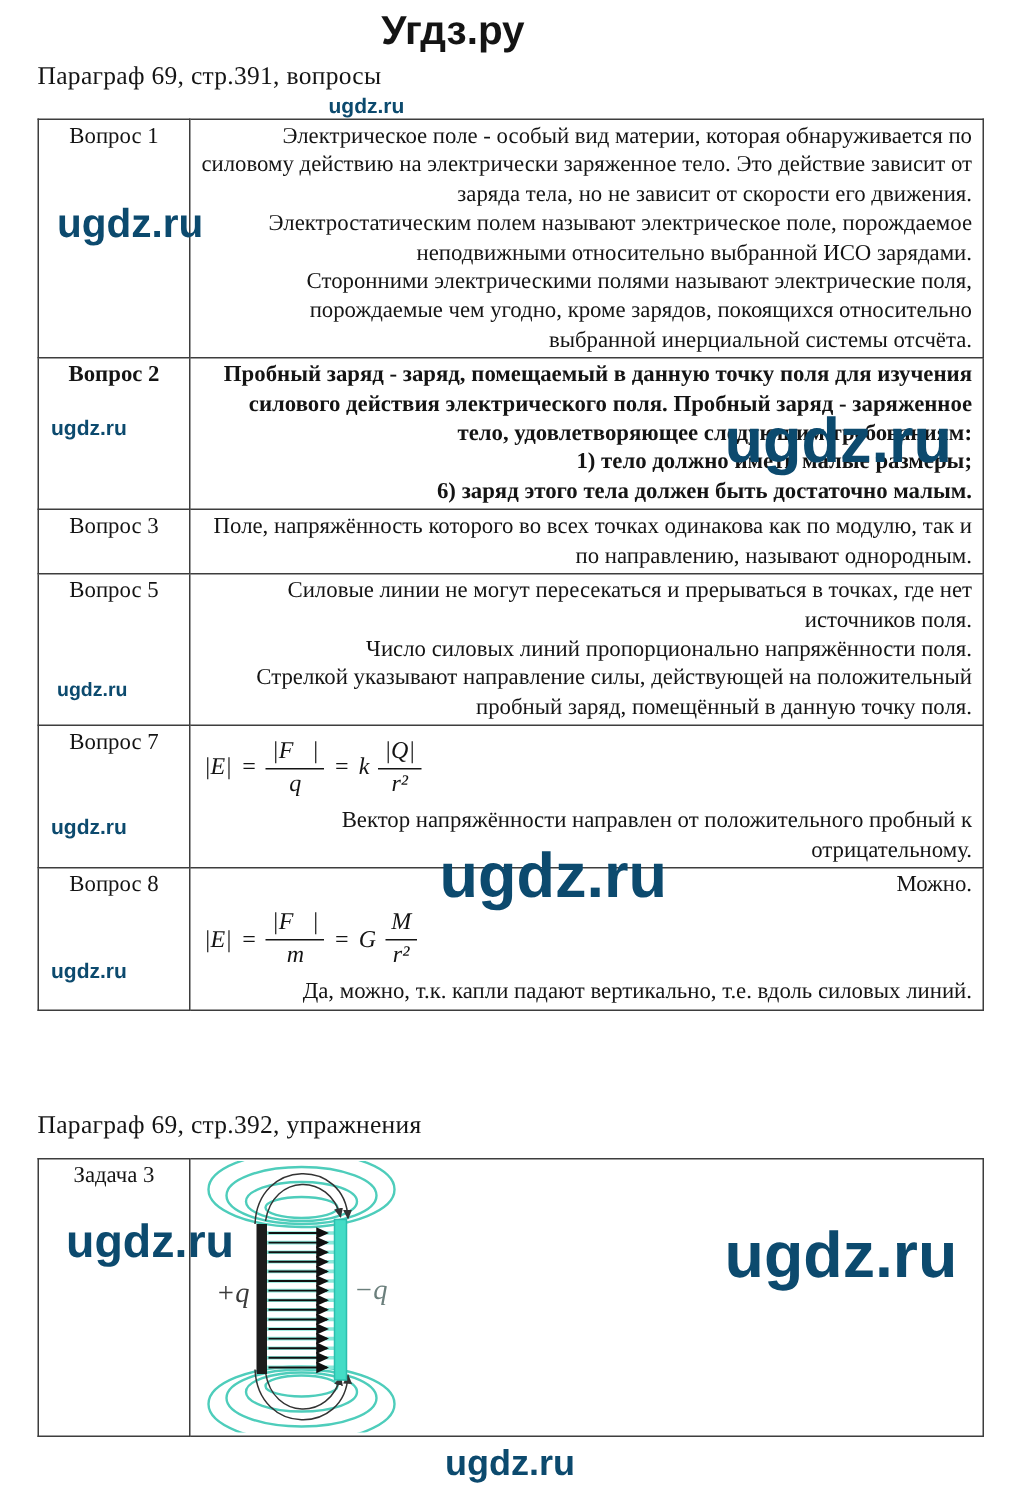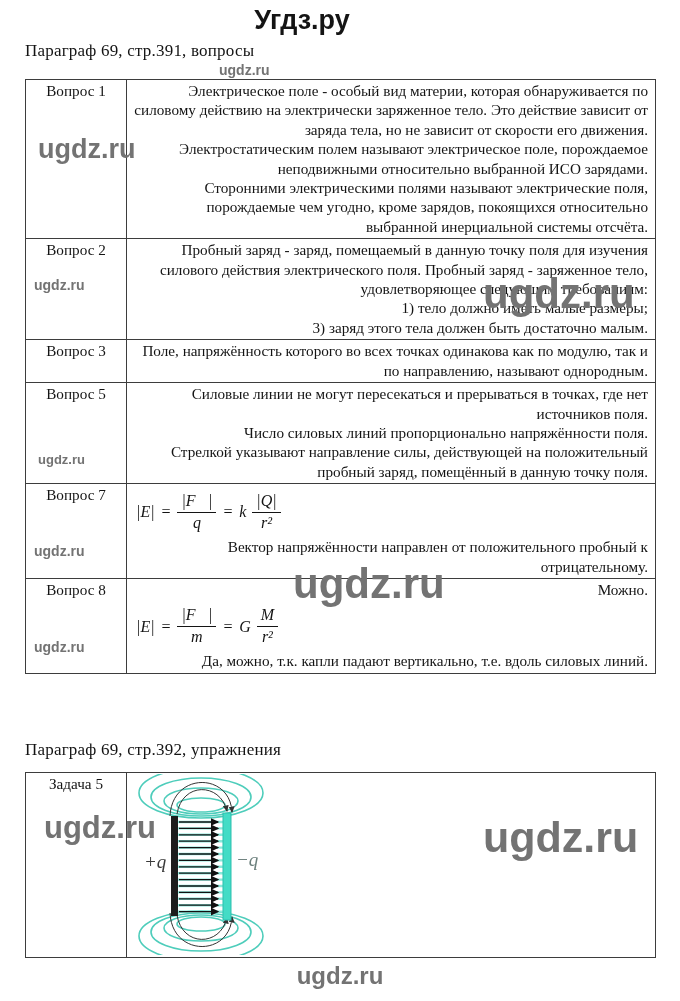--- a/index.html
+++ b/index.html
@@ -21,34 +21,34 @@
     table-layout:fixed;
   }
   #table-questions{top:79px;}
   #table-exercises{top:772px;}
   td{
     border:1.5px solid #3d3d3d;vertical-align:top;
     font-size:15.2px;line-height:19.4px;padding:1px 7px 2px 7px;
   }
   td.label-col{width:86px;text-align:center;}
   .para{margin:0;text-align:right;}
-  tr.r1 td{height:153px;} tr.r2 td{height:92px;} tr.r3 td{height:38px;}
+  tr.r1 td{height:153px;} tr.r2 td{height:92px;font-weight:bold;} tr.r3 td{height:38px;}
   tr.r4 td{height:59px;} tr.r5 td{height:91px;} tr.r6 td{height:38px;}
   tr.r7 td{height:82px;margin-top:41px;} tr.r8 td{height:77px;}
   tr.task td{height:181px;}
   .formula{
     display:flex;align-items:center;gap:6px;
     font-style:italic;font-size:16px;margin:4px 0 2px 2px;height:46px;
   }
   .frac{display:inline-flex;flex-direction:column;align-items:center;line-height:1.15;}
   .frac .num{border-bottom:1.3px solid #141414;padding:0 4px 1px 4px;}
   .frac .den{padding-top:1px;}
   .wm{
     position:absolute;font-family:"Liberation Sans", sans-serif;font-weight:bold;
-    color:#737373;line-height:1;white-space:nowrap;z-index:5;
+    color:#0c4a6e;line-height:1;white-space:nowrap;z-index:5;
   }
   #wm-top{left:219px;top:63px;font-size:14px;}
   #wm-row1{left:38px;top:136px;font-size:27px;}
   #wm-row2-small{left:34px;top:278px;font-size:14px;}
   #wm-row2-large{left:483px;top:273px;font-size:42px;}
   #wm-row5{left:38px;top:453px;font-size:13px;}
   #wm-row6{left:34px;top:544px;font-size:14px;}
   #wm-row7-large{left:293px;top:563px;font-size:42px;}
   #wm-row7-small{left:34px;top:640px;font-size:14px;}
   #wm-task-left{left:44px;top:812px;font-size:31px;}
@@ -72,21 +72,21 @@
       <div class="para">Электрическое поле - особый вид материи, которая обнаруживается по силовому действию на электрически заряженное тело. Это действие зависит от заряда тела, но не зависит от скорости его движения.</div>
       <div class="para">Электростатическим полем называют электрическое поле, порождаемое неподвижными относительно выбранной ИСО зарядами.</div>
       <div class="para">Сторонними электрическими полями называют электрические поля, порождаемые чем угодно, кроме зарядов, покоящихся относительно выбранной инерциальной системы отсчёта.</div>
     </td>
   </tr>
   <tr class="r2">
     <td class="label-col">Вопрос 2</td>
     <td>
       <div class="para">Пробный заряд - заряд, помещаемый в данную точку поля для изучения силового действия электрического поля. Пробный заряд - заряженное тело, удовлетворяющее следующим требованиям:</div>
       <div class="para">1) тело должно иметь малые размеры;</div>
-      <div class="para">3) заряд этого тела должен быть достаточно малым.</div>
+      <div class="para">6) заряд этого тела должен быть достаточно малым.</div>
     </td>
   </tr>
   <tr class="r3">
     <td class="label-col">Вопрос 3</td>
     <td>
       <div class="para">Поле, напряжённость которого во всех точках одинакова как по модулю, так и по направлению, называют однородным.</div>
     </td>
   </tr>
   <tr class="r5">
     <td class="label-col">Вопрос 5</td>
@@ -138,21 +138,21 @@
     </td>
   </tr>
 </tbody>
   </table>
 
 <div class="section-heading" id="heading-exercises">Параграф 69, стр.392, упражнения</div>
 
 <table class="answers" id="table-exercises">
   <tbody>
       <tr class="task">
-    <td class="label-col">Задача 5</td>
+    <td class="label-col">Задача 3</td>
     <td>
       <div class="figure-wrap">
         <svg width="160" height="181" viewBox="0 0 160 181">
           <defs>
             <marker id="arr" markerWidth="7" markerHeight="7" refX="5.5" refY="3" orient="auto">
               <path d="M0,0 L6.5,3 L0,6 z" fill="#111111"></path>
             </marker>
             <marker id="arrT" markerWidth="7" markerHeight="7" refX="5.5" refY="3" orient="auto">
               <path d="M0,0 L6.5,3 L0,6 z" fill="#333333"></path>
             </marker>

